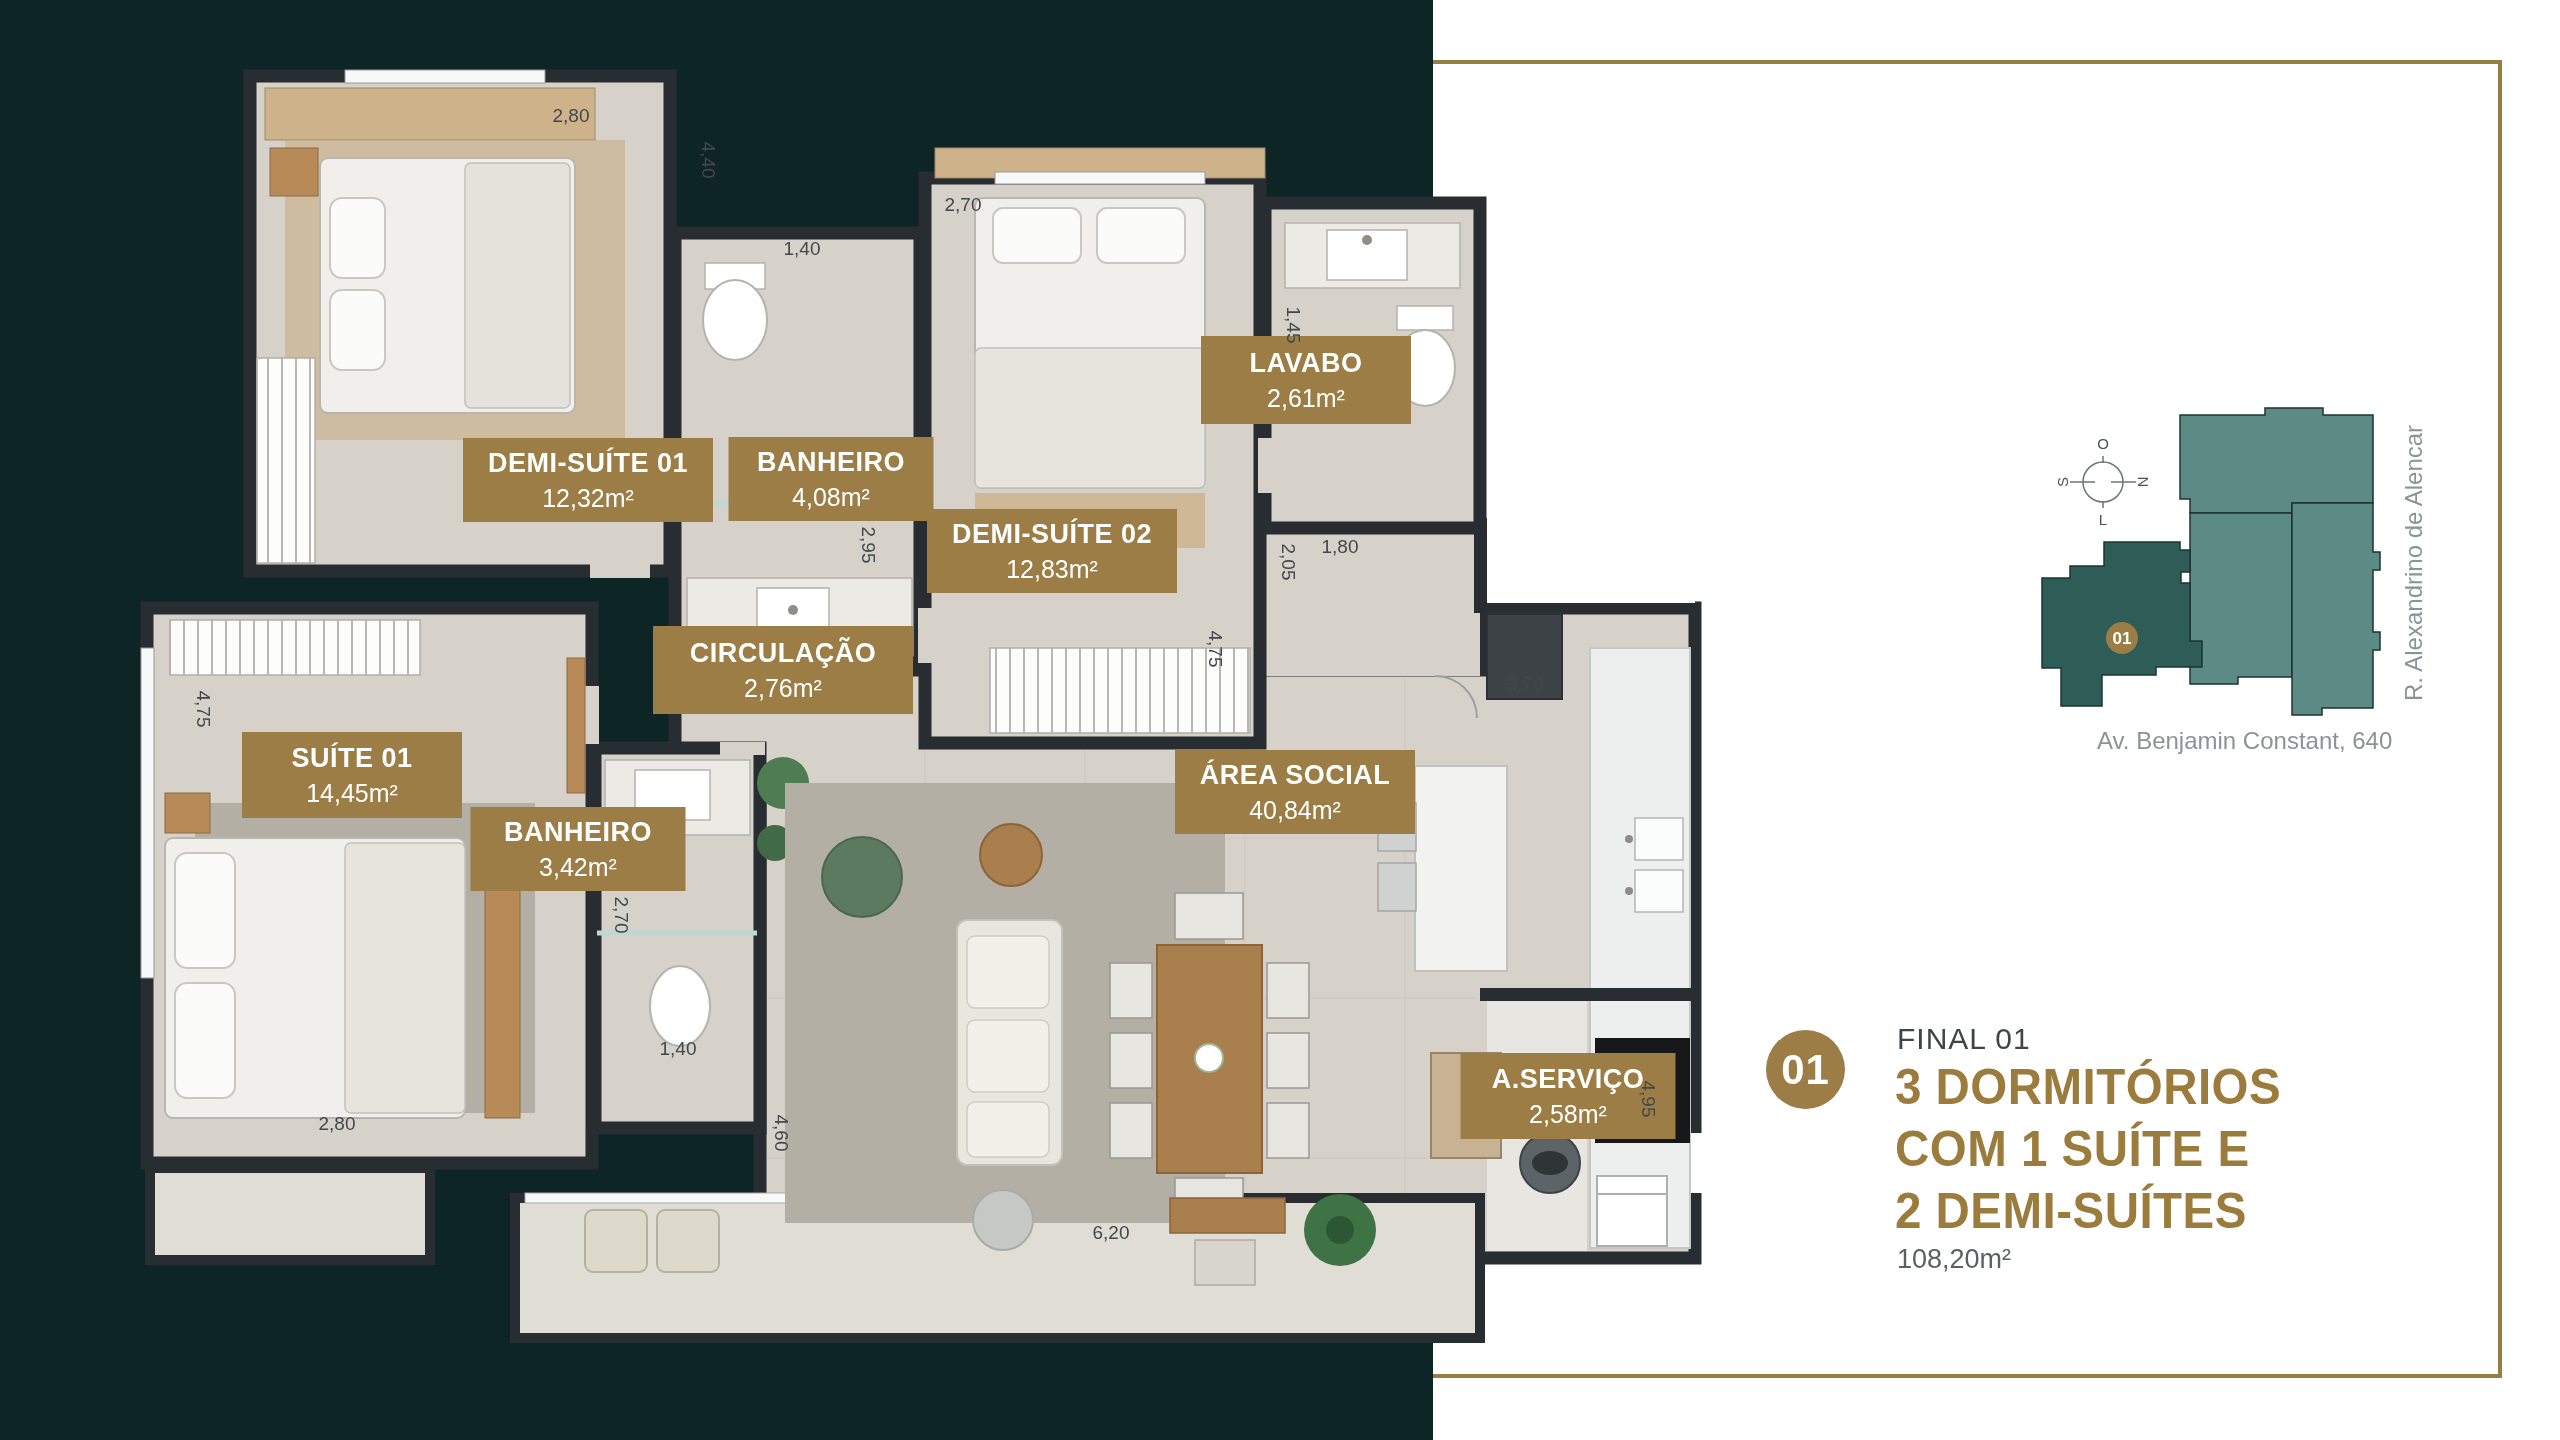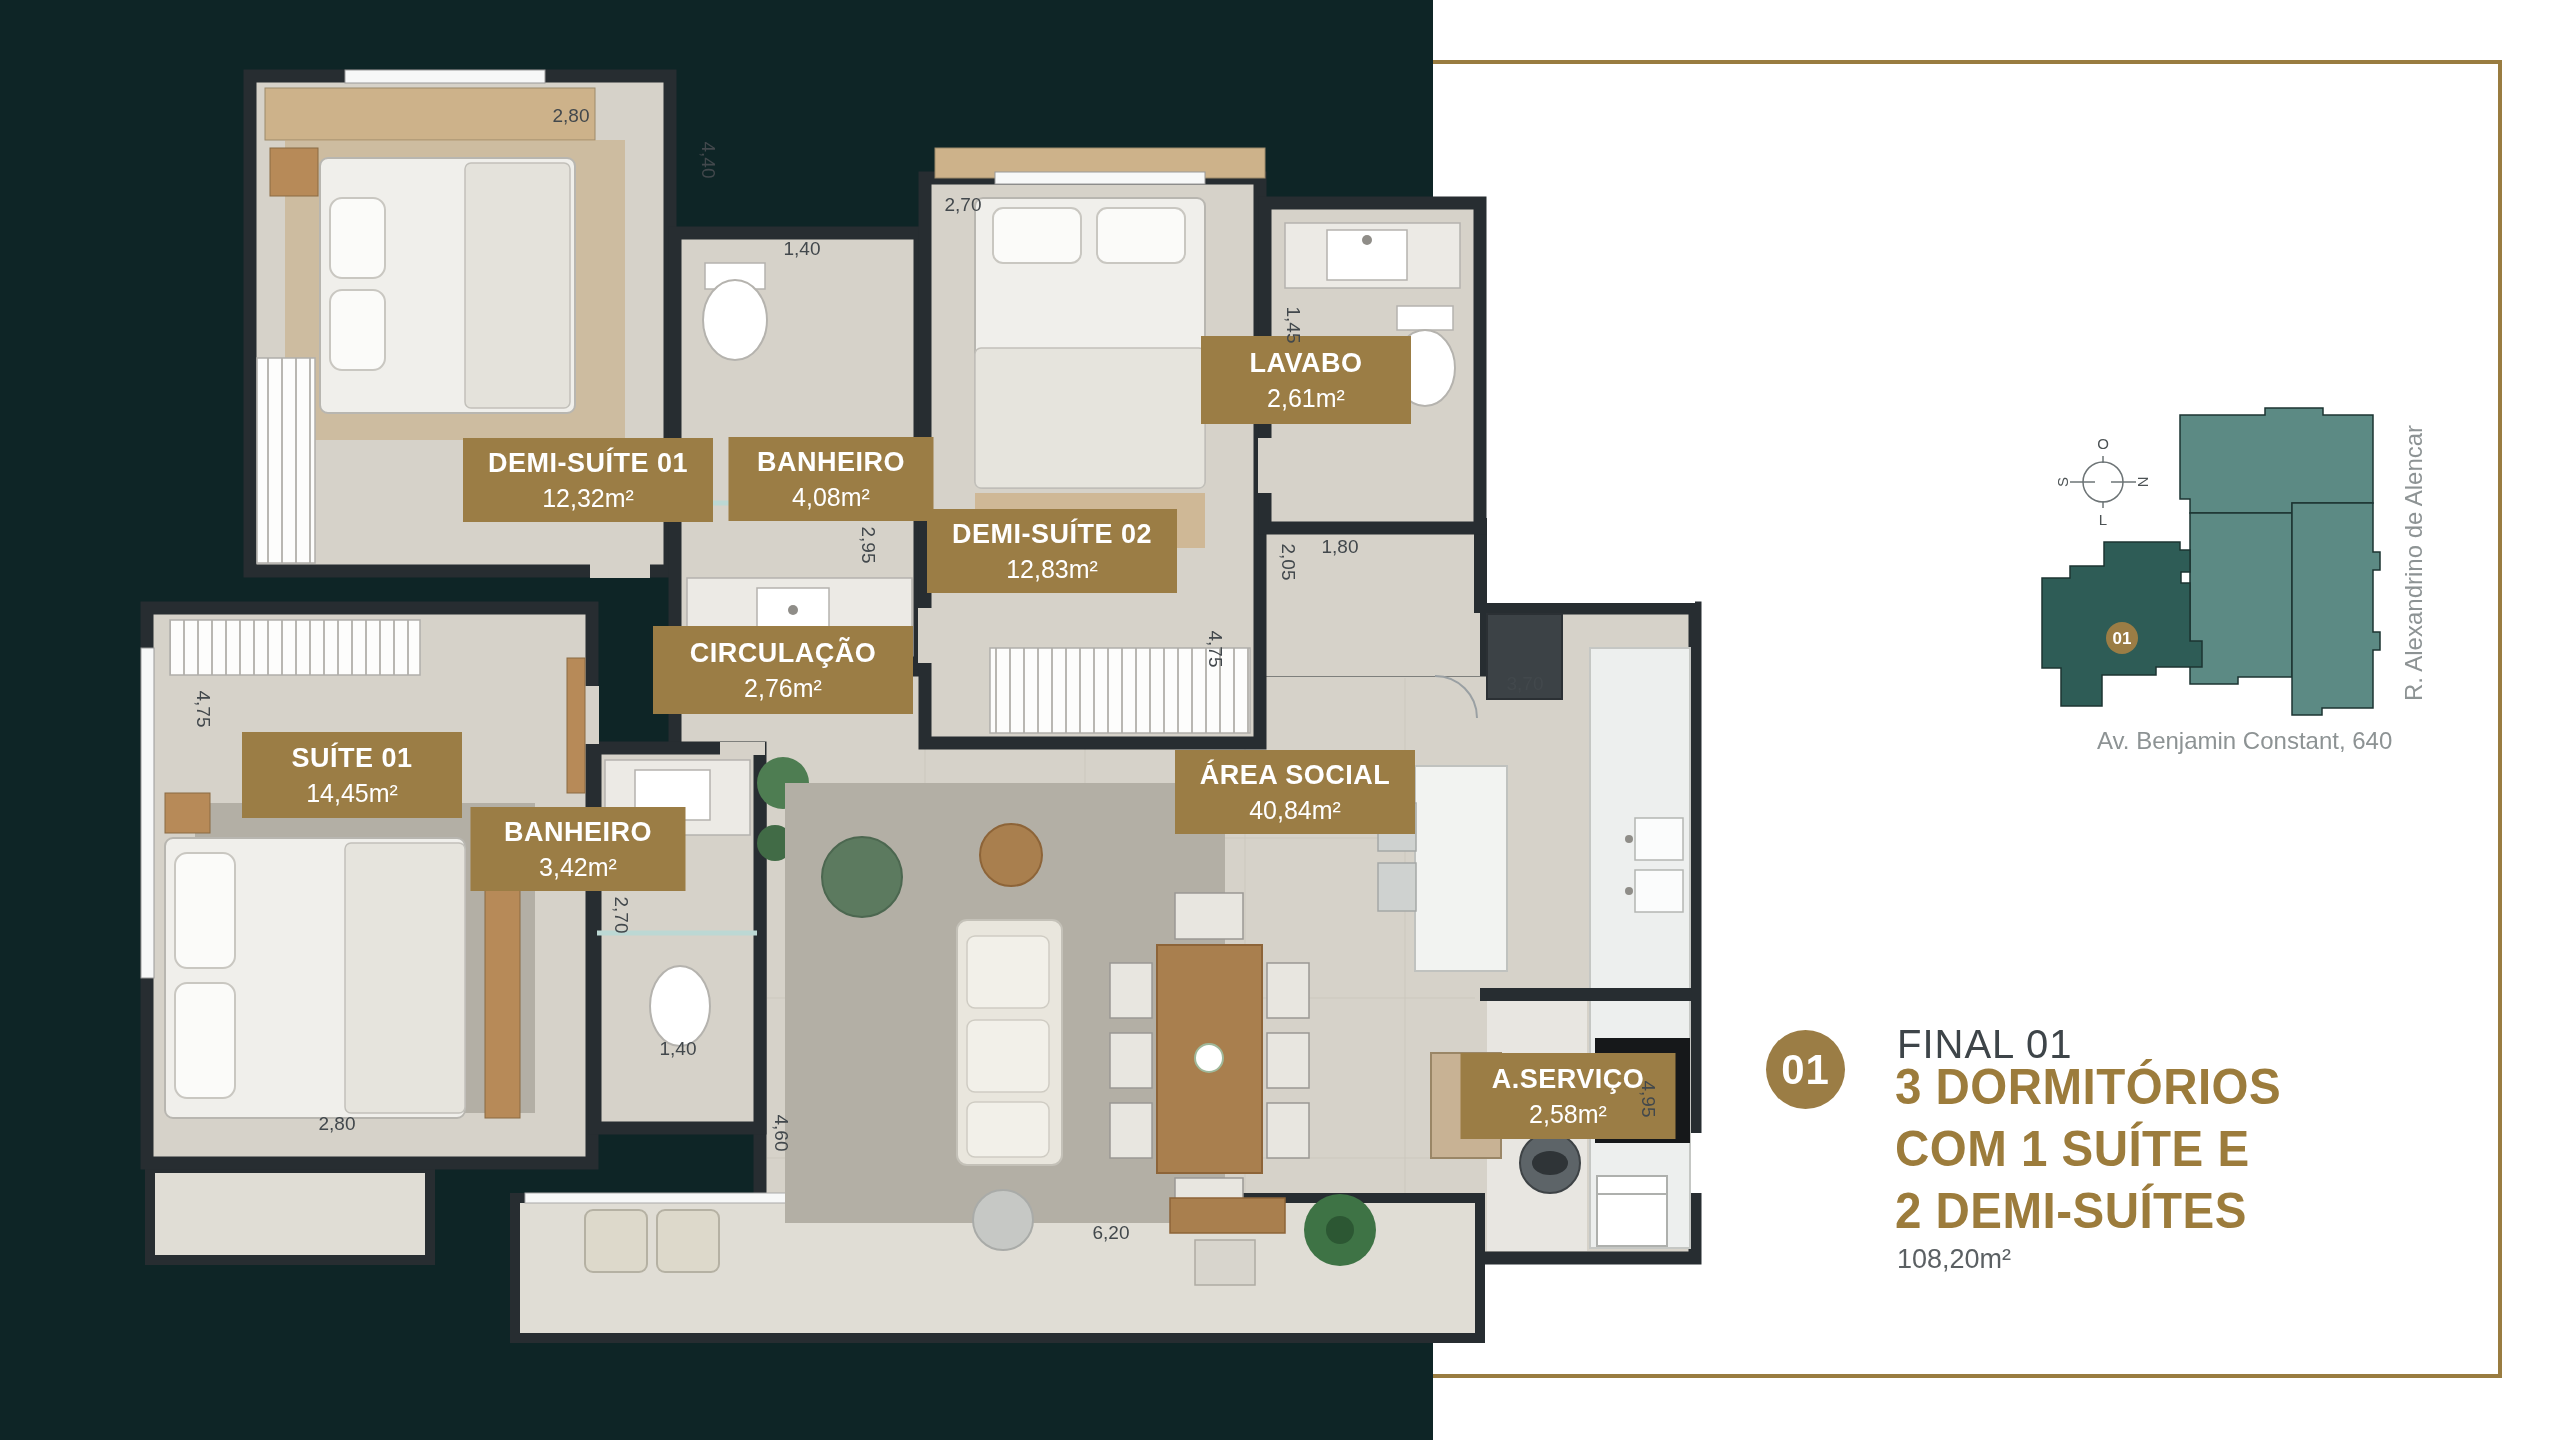--- a/index.html
+++ b/index.html
@@ -5,21 +5,21 @@
   html,body{margin:0;padding:0;width:2560px;height:1440px;background:#ffffff;overflow:hidden;
             font-family:"Liberation Sans",sans-serif;}
   .abs{position:absolute;}
   #teal-panel{left:0;top:0;width:1433px;height:1440px;background:#0e2526;}
   #gold-frame{left:1433px;top:60px;width:1069px;height:1318px;box-sizing:border-box;
               border-top:4px solid #997c40;border-right:4px solid #997c40;border-bottom:4px solid #997c40;}
   
   #unit-badge{left:1766px;top:1030px;width:79px;height:79px;border-radius:50%;background:#9b7d45;
               color:#fff;font-weight:bold;font-size:42px;display:flex;align-items:center;justify-content:center;
               letter-spacing:1px;}
-  #final-label{left:1897px;top:1022px;font-size:40px;color:#3e4549;letter-spacing:1px;}
+  #final-label{left:1897px;top:1022px;font-size:30px;color:#3e4549;letter-spacing:1px;}
   #headline{left:1895px;top:1056px;color:#9c7c3c;font-weight:bold;font-size:50px;line-height:62px;
             transform:scaleX(0.95);transform-origin:left top;letter-spacing:0.5px;white-space:nowrap;}
   #total-area{left:1897px;top:1244px;font-size:27px;color:#5b6063;}
   
   text{font-family:"Liberation Sans",sans-serif;}
   .chip-name{font-weight:bold;font-size:27px;fill:#ffffff;text-anchor:middle;letter-spacing:0.5px;}
   .chip-area{font-size:25px;fill:#ffffff;text-anchor:middle;}
   .dim{font-size:19px;fill:#42484c;text-anchor:middle;}
   .map-street{font-size:24px;fill:#8d9394;}
   .map-compass{font-size:15px;fill:#4c5254;text-anchor:middle;}

